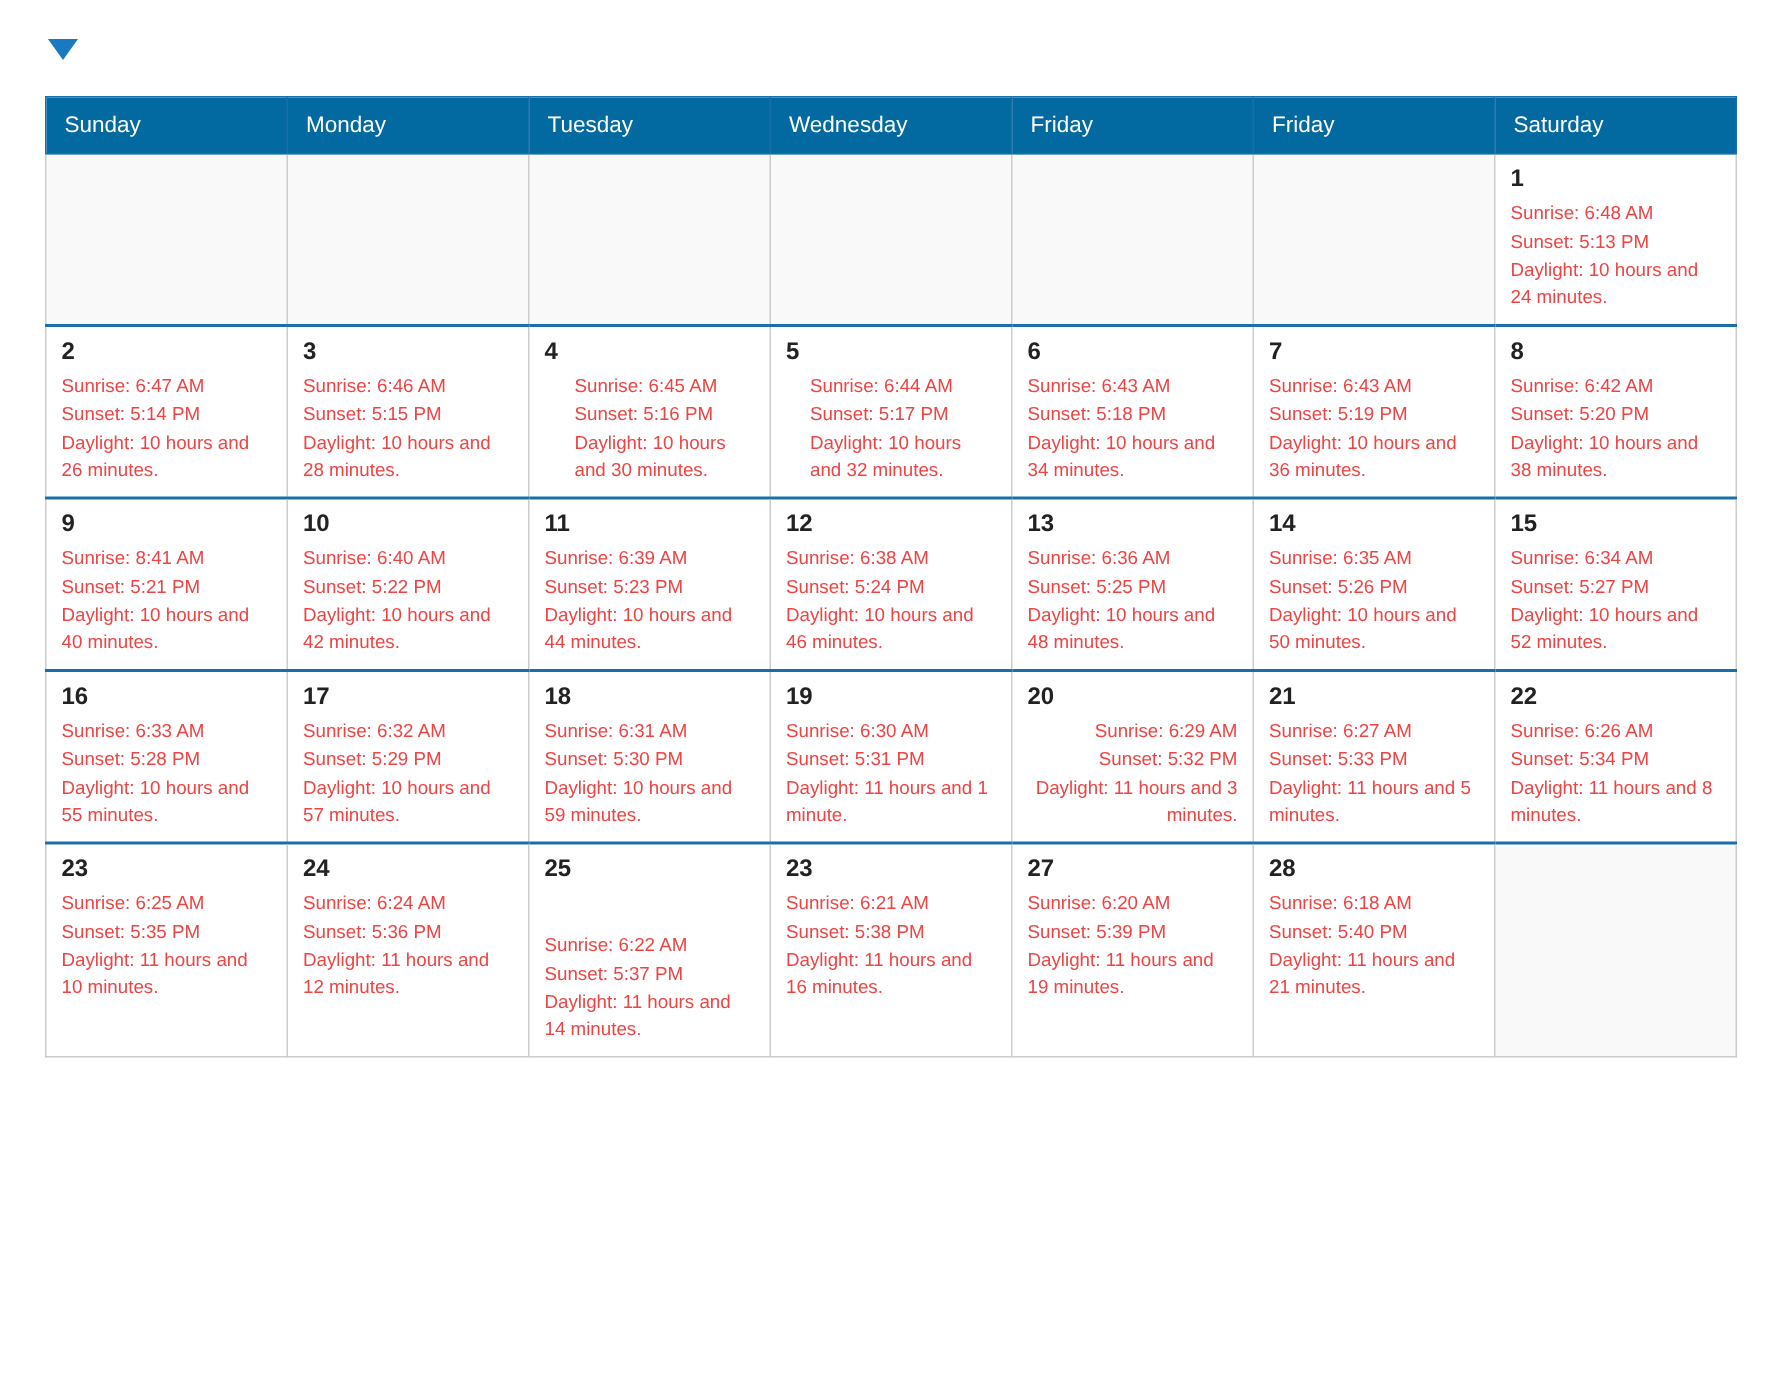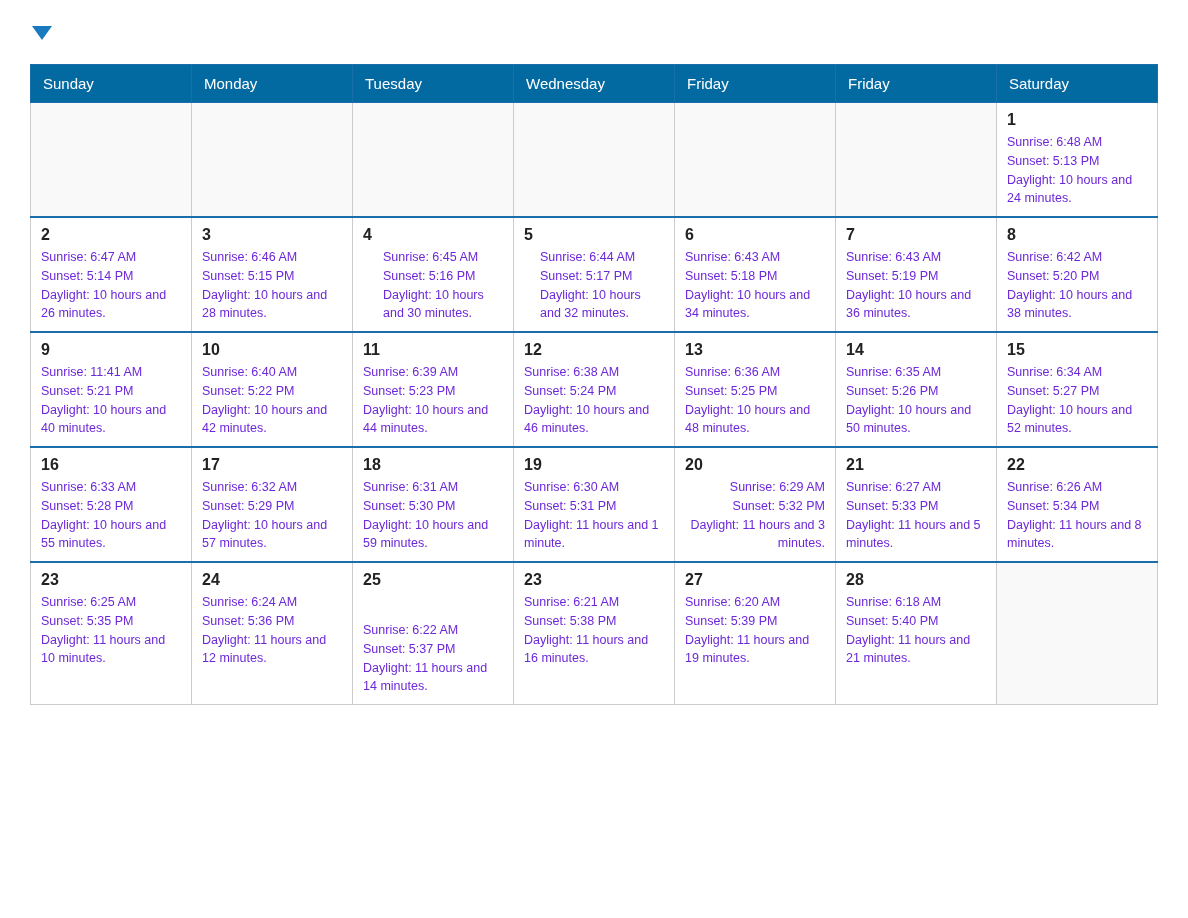--- a/index.html
+++ b/index.html
@@ -77,21 +77,21 @@
     }
     .day-num {
       font-size: 16px;
       font-weight: bold;
       color: #222;
       margin-bottom: 4px;
     }
     .day-detail {
       font-size: 12.5px;
       line-height: 1.5;
-      color: #6d28d9;
+      color: #ef4444;
     }
     .row-divider td {
       border-top: 2px solid #1a6eaa;
     }
   </style>
 </head>
 <body>
 
 <div class="header">
   <div class="logo">
@@ -173,21 +173,21 @@
         <td>
           <div class="day-num">8</div>
           <div class="day-detail" style="white-space: pre-line;">Sunrise: 6:42 AM
 Sunset: 5:20 PM
 Daylight: 10 hours and 38 minutes.</div>
         </td>
       </tr>
       <tr class="row-divider">
         <td>
           <div class="day-num">9</div>
-          <div class="day-detail" style="white-space: pre-line;">Sunrise: 11:41 AM
+          <div class="day-detail" style="white-space: pre-line;">Sunrise: 8:41 AM
 Sunset: 5:21 PM
 Daylight: 10 hours and 40 minutes.</div>
         </td>
         <td>
           <div class="day-num">10</div>
           <div class="day-detail" style="white-space: pre-line;">Sunrise: 6:40 AM
 Sunset: 5:22 PM
 Daylight: 10 hours and 42 minutes.</div>
         </td>
         <td>

